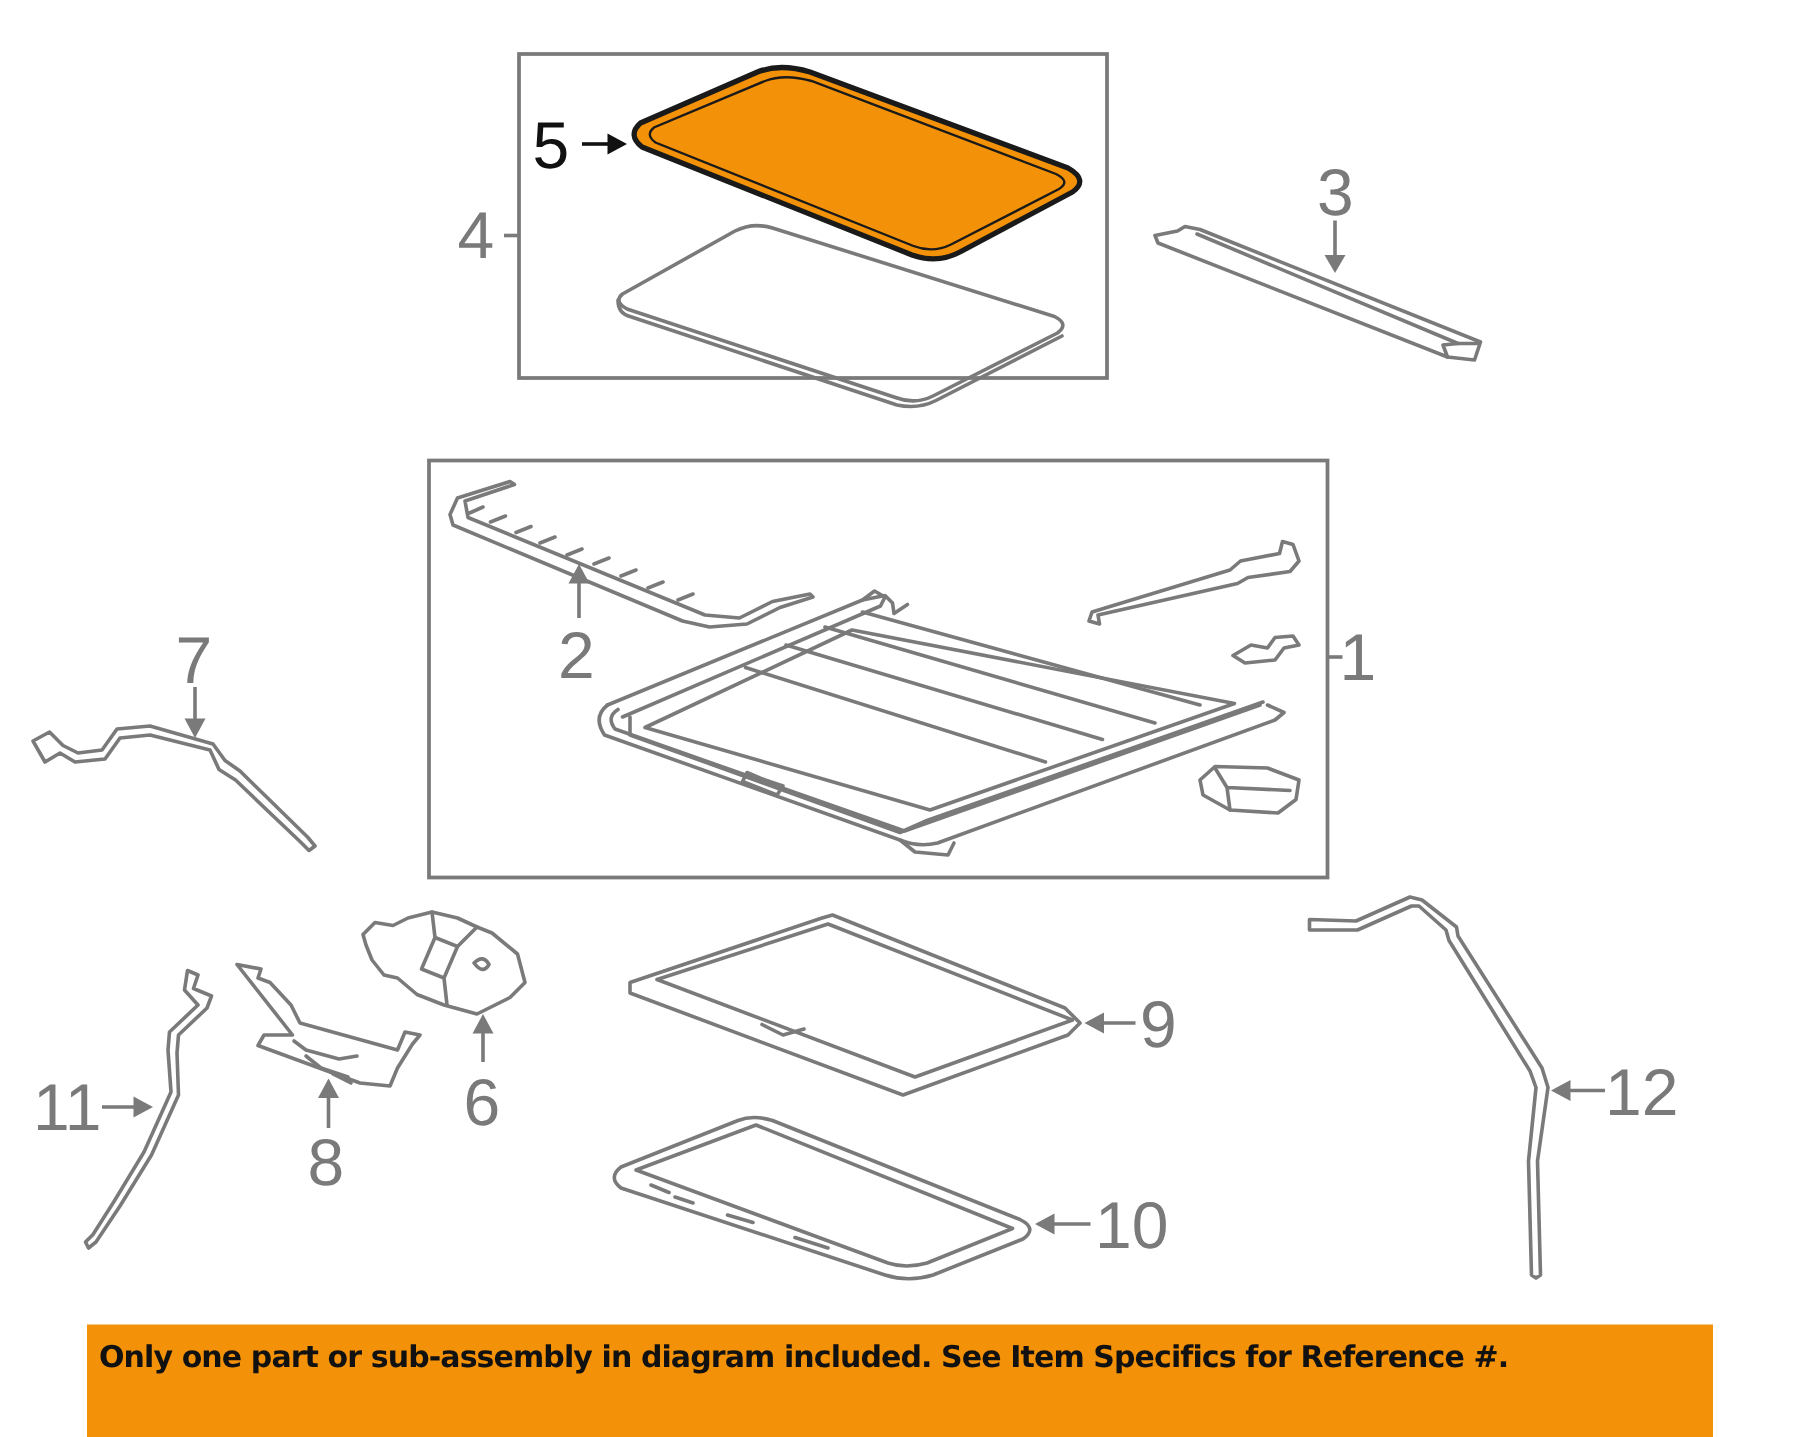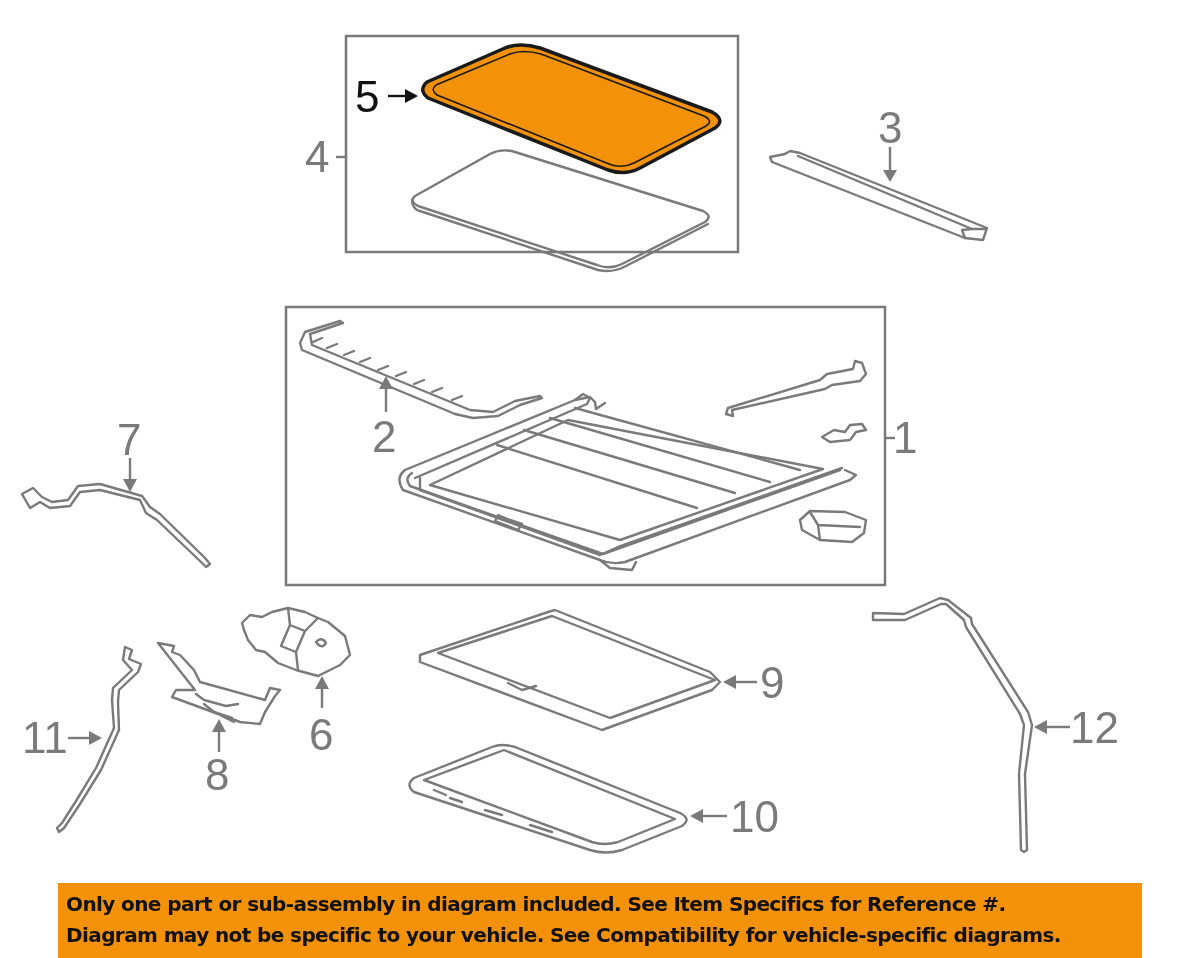--- a/index.html
+++ b/index.html
@@ -137,14 +137,13 @@
   <g>
     <path class="part" d="M873,613 L904,614 L940,598 L948,600 L971,618 L972,624 L1028,712 L1032,725 L1025,774 L1027,850 L1024,852 L1021,850 L1019,774 L1024,725 L1020,714 L966,627 L964,620 L946,604 L941,604 L905,620 L873,620 Z"></path>
   </g>
   <line class="leader" x1="1044" y1="727" x2="1070" y2="727"></line>
   <polygon class="arrowhead" points="1034,727 1047,720 1047,734"></polygon>
   <text class="callout" x="1070" y="743">12</text>
 </svg>
 
 <div id="banner">
   <div class="banner-line">Only one part or sub-assembly in diagram included. See Item Specifics for Reference #.</div>
-  <div class="banner-line">Diagram may not be specific to your vehicle. See Compatibility for vehicle-specific diagrams.</div>
 </div>
 
 </body></html>

